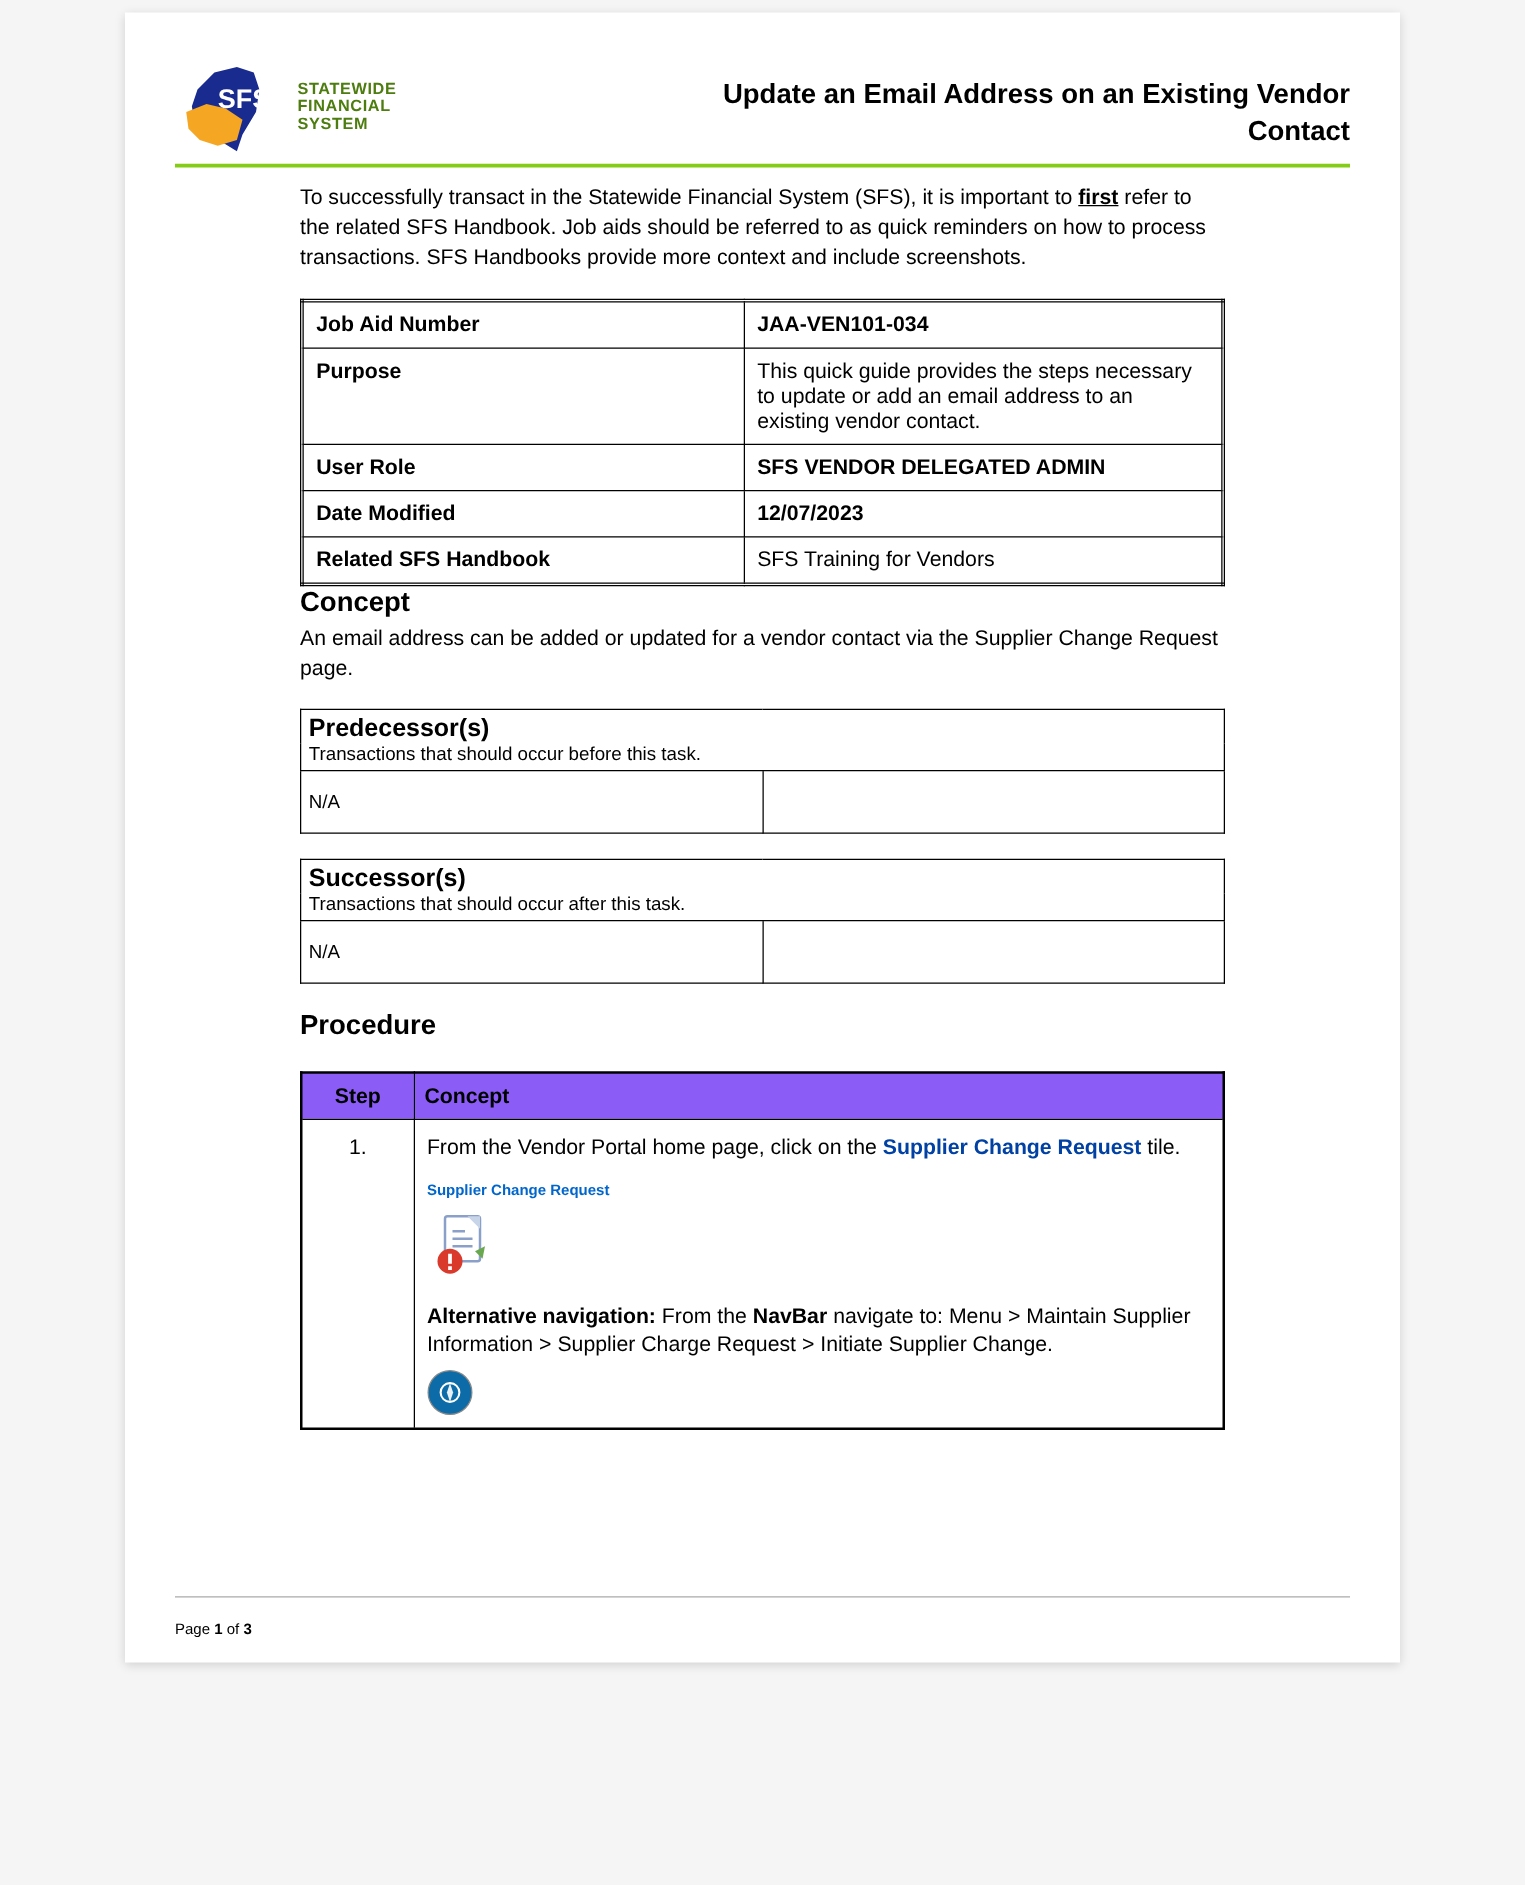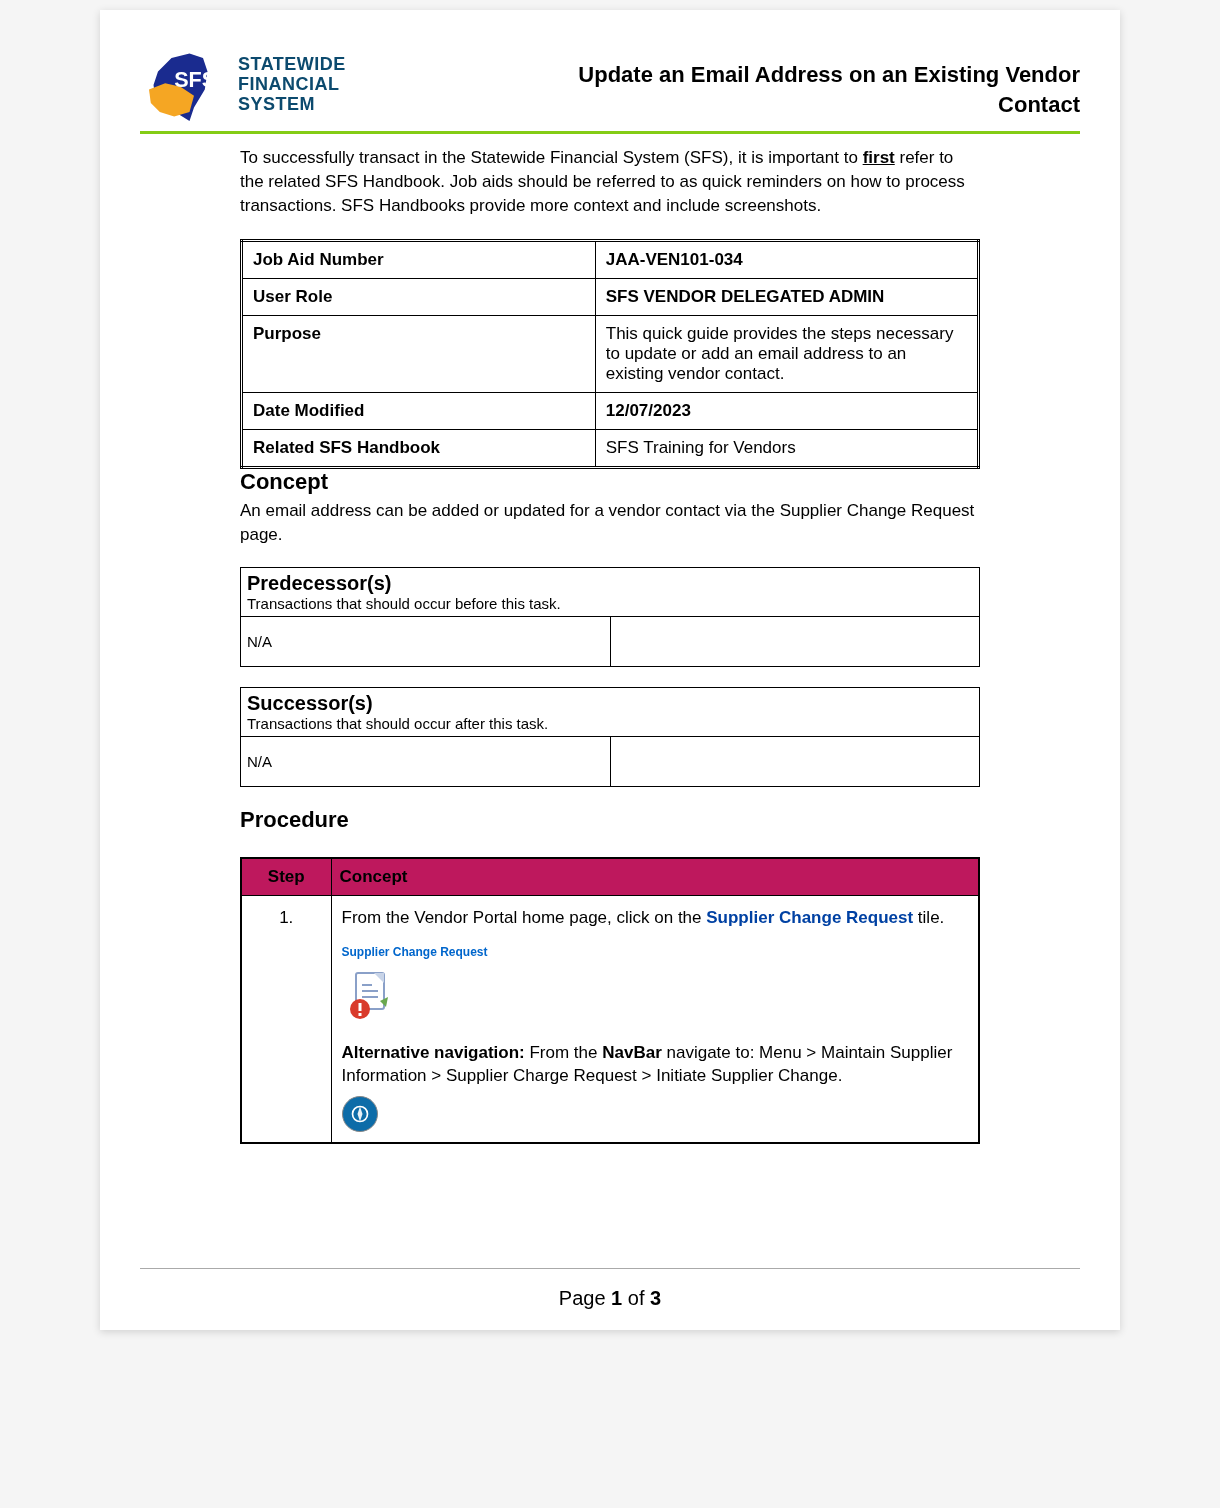--- a/index.html
+++ b/index.html
@@ -32,24 +32,24 @@
       display: flex;
       align-items: center;
       gap: 8px;
     }
     .logo-shape {
       width: 90px;
       height: 90px;
       position: relative;
     }
     .logo-text {
-      font-size: 18px;
+      font-size: 13px;
       font-weight: bold;
       line-height: 1.1;
-      color: #0c4a6e;
+      color: #4d7c0f;
       letter-spacing: 0.5px;
     }
     .doc-title {
       font-size: 22px;
       font-weight: bold;
       text-align: right;
       max-width: 520px;
       line-height: 1.35;
       margin-top: 20px;
     }
@@ -116,21 +116,21 @@
       padding: 16px 6px;
       font-size: 15px;
       width: 50%;
     }
     table.proc-table {
       width: 100%;
       border-collapse: collapse;
       border: 2px solid #000;
     }
     table.proc-table th {
-      background: #be185d;
+      background: #8b5cf6;
       border: 1px solid #000;
       padding: 8px;
       font-size: 17px;
       text-align: left;
     }
     table.proc-table th.step-col {
       text-align: center;
       width: 90px;
     }
     table.proc-table td {
@@ -165,22 +165,22 @@
       height: 36px;
       border-radius: 50%;
       background: #0d6ca8;
       display: flex;
       align-items: center;
       justify-content: center;
       margin-top: 8px;
       border: 1px solid #888;
     }
     .footer {
-      text-align: center;
-      font-size: 20px;
+      text-align: left;
+      font-size: 12px;
       padding-top: 18px;
       border-top: 1px solid #aaa;
       margin-top: auto;
     }
     .footer .pg-bold { font-weight: bold; }
   </style>
 </head>
 <body>
 
 <div class="page">
@@ -209,26 +209,26 @@
       <span>To successfully transact in the Statewide Financial System (SFS), it is important to </span><span class="first-word">first</span><span> refer to the related SFS Handbook. Job aids should be referred to as quick reminders on how to process transactions. SFS Handbooks provide more context and include screenshots.</span>
     </p>
 
     <table class="info-table">
       <tbody>
         <tr>
           <td class="label">Job Aid Number</td>
           <td style="font-weight:bold">JAA-VEN101-034</td>
         </tr>
         <tr>
+          <td class="label">Purpose</td>
+          <td>This quick guide provides the steps necessary to update or add an email address to an existing vendor contact.</td>
+        </tr>
+        <tr>
           <td class="label">User Role</td>
           <td style="font-weight:bold">SFS VENDOR DELEGATED ADMIN</td>
-        </tr>
-        <tr>
-          <td class="label">Purpose</td>
-          <td>This quick guide provides the steps necessary to update or add an email address to an existing vendor contact.</td>
         </tr>
         <tr>
           <td class="label">Date Modified</td>
           <td style="font-weight:bold">12/07/2023</td>
         </tr>
         <tr>
           <td class="label">Related SFS Handbook</td>
           <td>SFS Training for Vendors</td>
         </tr>
       </tbody>

